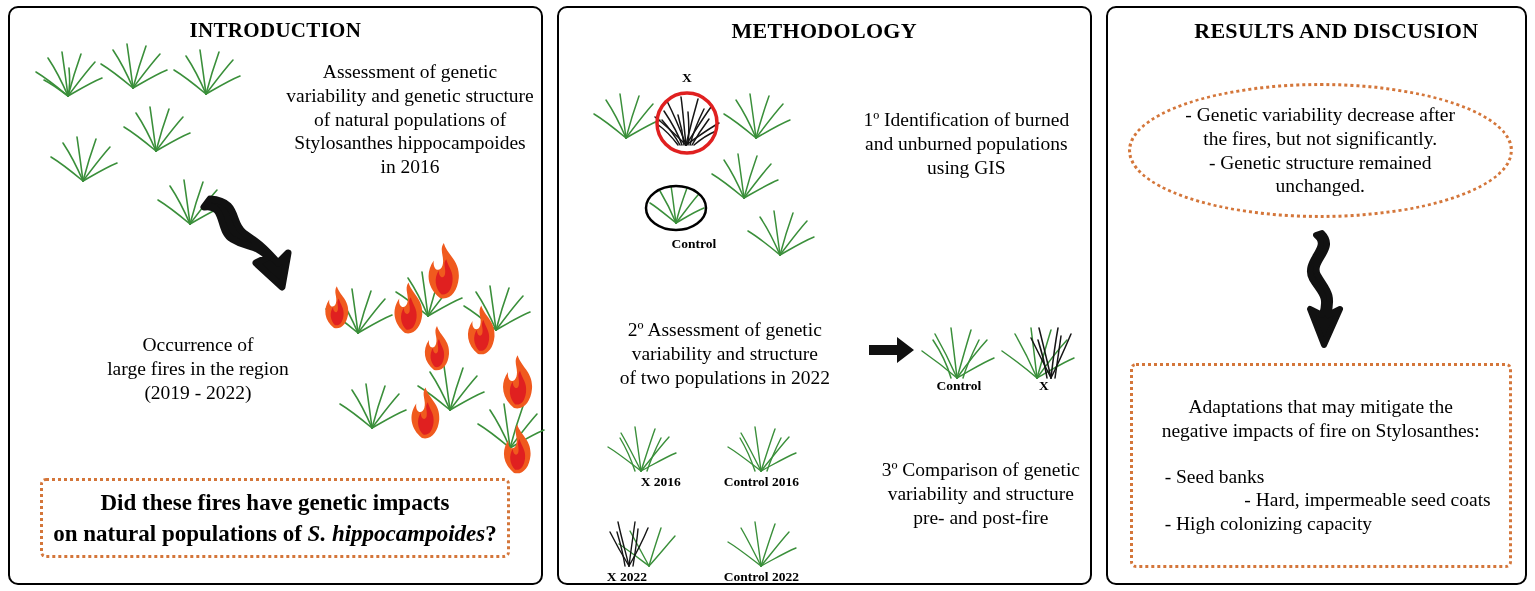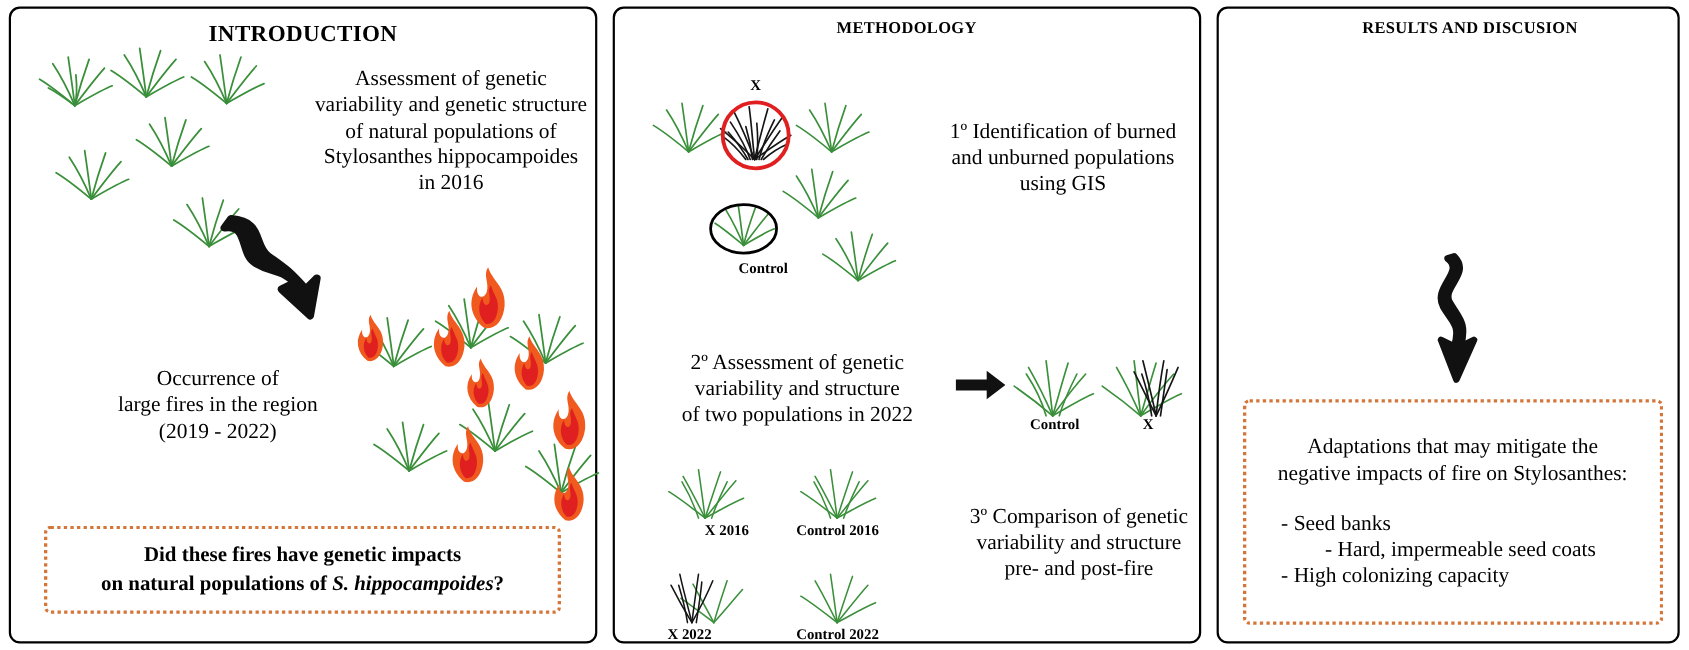--- a/index.html
+++ b/index.html
@@ -34,21 +34,21 @@
   .panel-method { width: 540px; }
   .panel-results { width: 425px; padding-left: 40px; }
 
   .panel-title {
     text-align: center;
     font-weight: bold;
     font-size: 21px;
     letter-spacing: 0.3px;
     margin-top: 10px;
   }
-  .panel-title.small { font-size: 15px; }
+  .panel-title.small { font-size: 22px; }
 
   .abs { position: absolute; }
 
   .txt {
     font-size: 19.5px;
     line-height: 1.22;
     text-align: center;
   }
 
   
@@ -57,21 +57,21 @@
     border-radius: 6px;
     box-sizing: border-box;
   }
   .dotted-ellipse {
     border: 3px dotted #d4763a;
     border-radius: 50%;
     box-sizing: border-box;
   }
   .q-text {
     font-weight: bold;
-    font-size: 19px;
+    font-size: 23px;
     text-align: center;
     line-height: 1.35;
   }
 
   .label-bold {
     font-weight: bold;
     font-size: 13.5px;
     text-align: center;
   }
   svg { display: block; overflow: visible; }
@@ -429,30 +429,38 @@
     <div class="abs txt" style="left:302px; top:450px; width:240px;">
       <div>3º Comparison of genetic</div>
       <div>variability and structure</div>
       <div>pre- and post-fire</div>
     </div>
   </div>
 
   <div class="panel panel-results">
     <div class="panel-title small">RESULTS AND DISCUSION</div>
 
+    <div class="abs dotted-ellipse" style="left:20px; top:75px; width:385px; height:135px; display:flex; align-items:center; justify-content:center;">
+      <div class="txt" style="width:320px;">
+        <div>- Genetic variability decrease after</div>
+        <div>the fires, but not significantly.</div>
+        <div>- Genetic structure remained</div>
+        <div>unchanged.</div>
+      </div>
+    </div>
 
     <svg class="abs" style="left:180px; top:225px;" width="70" height="125" viewBox="0 0 70 125">
       <path d="M28,2 C44,14 14,28 24,46 C32,60 40,62 34,82 L22,76 L36,112 L52,76 L40,82 C46,60 38,56 30,42 C22,28 50,16 34,0 Z" fill="#111" stroke="#111" stroke-width="6" stroke-linejoin="round"></path>
     </svg>
 
     <div class="abs dotted-box" style="left:22px; top:355px; width:382px; height:205px; display:flex; align-items:center; justify-content:center;">
       <div class="txt" style="width:340px;">
         <div>Adaptations that may mitigate the</div>
         <div>negative impacts of fire on Stylosanthes:</div>
         <div style="height:22px;"></div>
         <div style="text-align:left; padding-left:14px;">- Seed banks</div>
-        <div style="text-align:center; padding-left:14px;">- Hard, impermeable seed coats</div>
+        <div style="text-align:right; padding-left:14px;">- Hard, impermeable seed coats</div>
         <div style="text-align:left; padding-left:14px;">- High colonizing capacity</div>
       </div>
     </div>
   </div>
 
 </div>
 
 </body></html>

